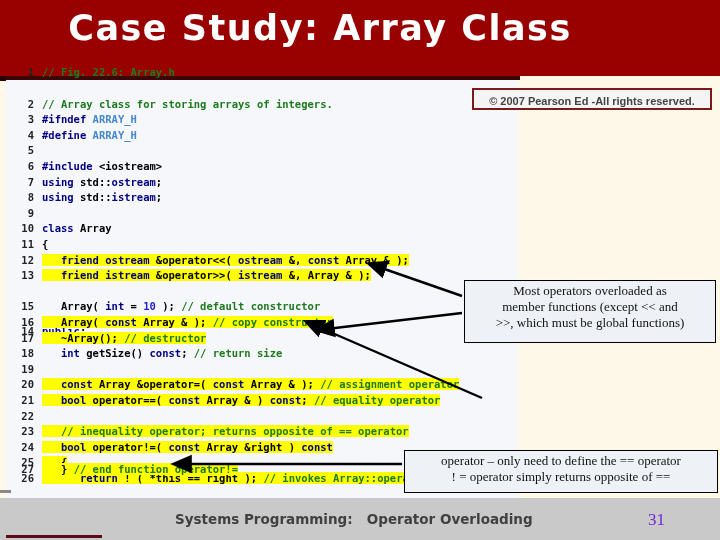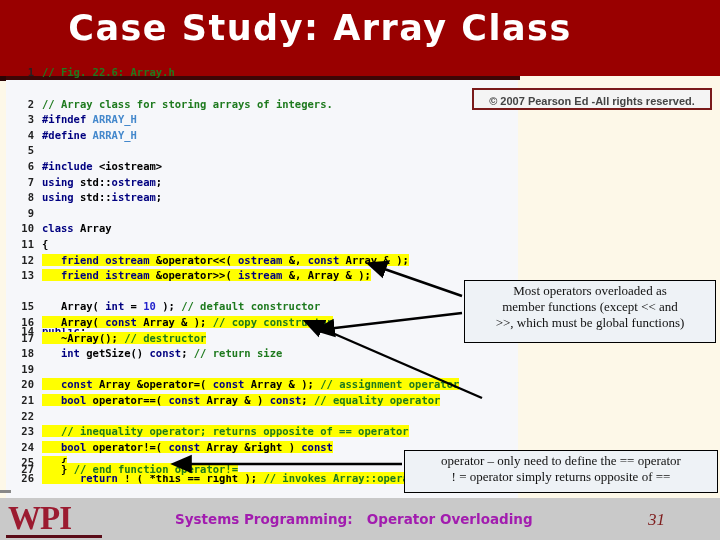--- a/index.html
+++ b/index.html
@@ -163,34 +163,33 @@
   }
   #wpi-rule {
     position: absolute;
     left: 6px; top: 535px;
     width: 96px; height: 3px;
     background: #5a0c18;
   }
   #footer-title {
     position: absolute;
     left: 175px; top: 511px;
-    color: #a21caf;
+    color: #404040;
     font-family: "DejaVu Sans", sans-serif;
     font-size: 13.5px;
     font-weight: bold;
     white-space: pre;
   }
   #footer-page {
     position: absolute;
     left: 648px; top: 510px;
-    color: #7f1d1d;
+    color: #6d28d9;
     font-family: "Liberation Serif", serif;
     font-size: 17px;
     font-weight: normal;
-    font-style: italic;
   }
   
   #left-tick {
     position: absolute;
     left: 0px; top: 490px;
     width: 11px; height: 3px;
     background: #888888;
   }
 </style>
 </head>
@@ -260,18 +259,17 @@
       <div>member functions (except &lt;&lt; and</div>
       <div>&gt;&gt;, which must be global functions)</div>
     </div>
   <div class="callout" id="callout-notequal">
       <div>operator – only need to define the == operator</div>
       <div>! = operator simply returns opposite of ==</div>
     </div>
 
   <div id="left-tick"></div>
   <div id="footer"></div>
-  <div id="wpi-logo">WPI</div>
   <div id="wpi-rule"></div>
   <div id="footer-title">Systems Programming:   Operator Overloading</div>
   <div id="footer-page">31</div>
 
 </div>
 
 </body></html>

